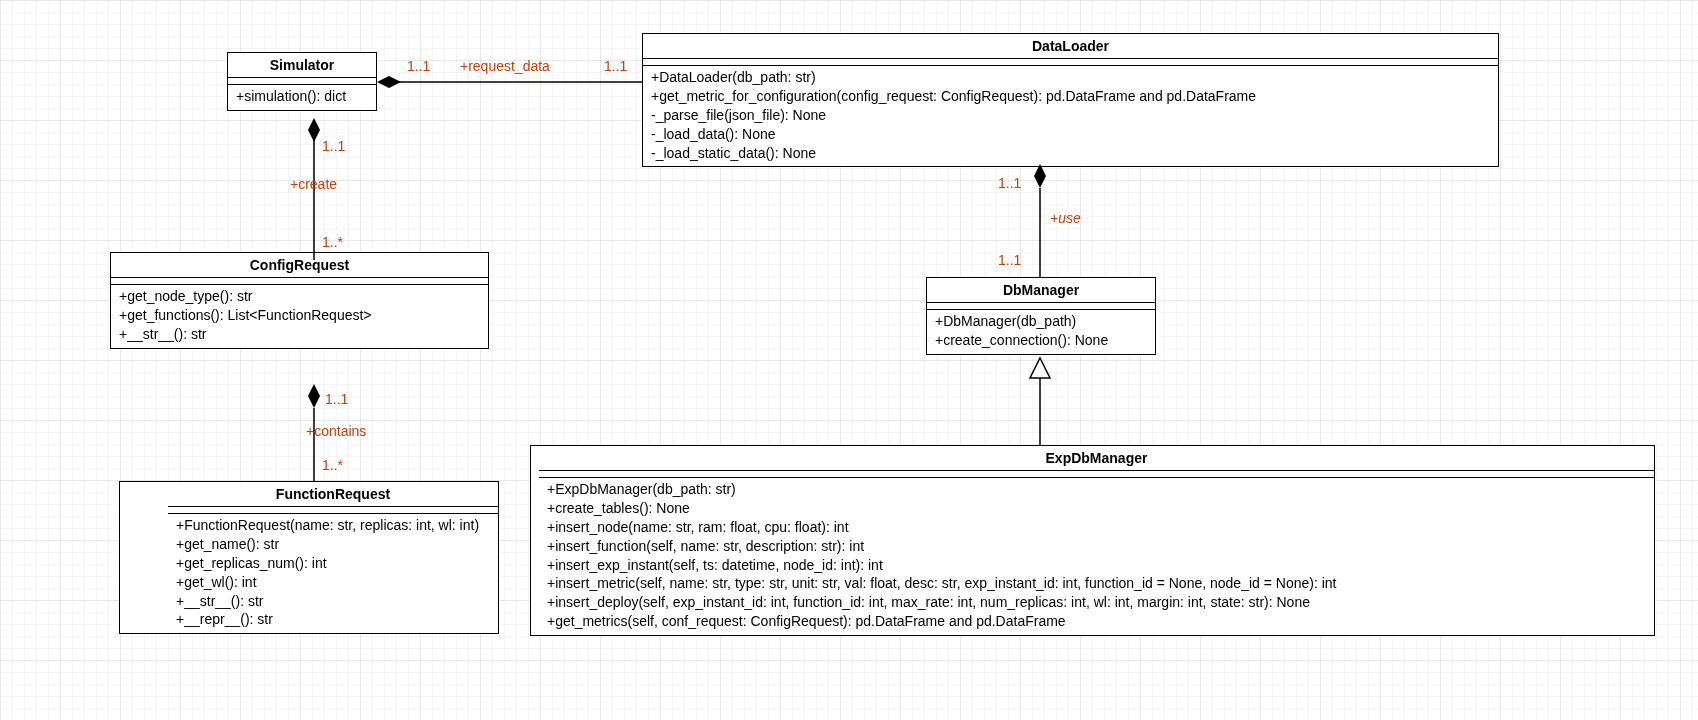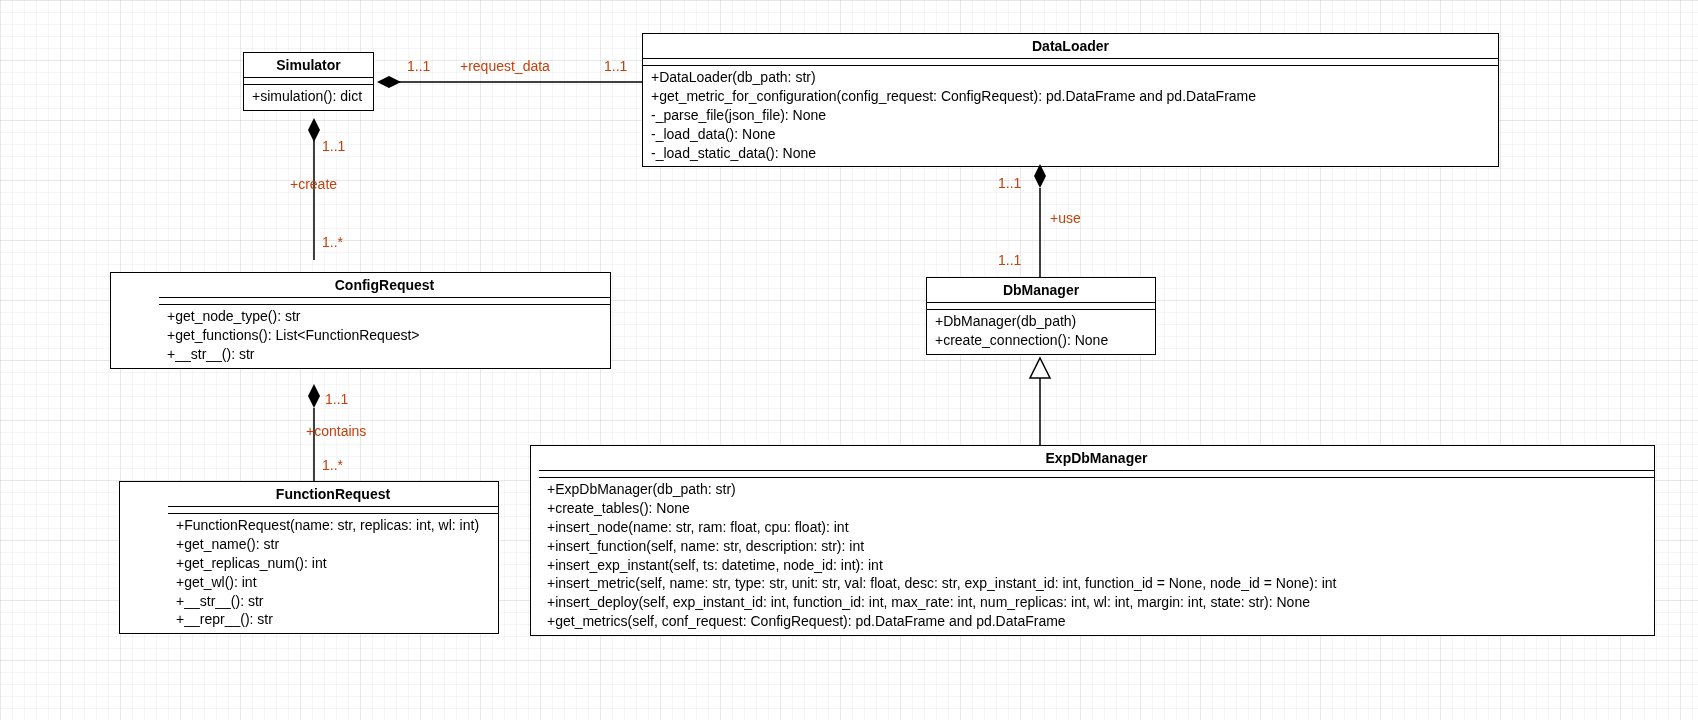--- a/index.html
+++ b/index.html
@@ -54,41 +54,41 @@
     width: 1698px; height: 720px;
     overflow: visible;
     pointer-events: none;
   }
 </style>
 </head>
 <body>
 
 <div class="stage">
 
-  <div class="uml-class" style="left:227px; top:52px; width:131px;margin-left:16px;">
+  <div class="uml-class" style="left:227px; top:52px; width:150px;">
     <div class="title">Simulator</div>
     <div class="spacer"></div>
     <div class="members">
       <div>+simulation(): dict</div>
     </div>
   </div>
 
   <div class="uml-class" style="left:642px; top:33px; width:857px;">
     <div class="title">DataLoader</div>
     <div class="spacer"></div>
     <div class="members">
       <div>+DataLoader(db_path: str)</div>
       <div>+get_metric_for_configuration(config_request: ConfigRequest): pd.DataFrame and pd.DataFrame</div>
       <div>-_parse_file(json_file): None</div>
       <div>-_load_data(): None</div>
       <div>-_load_static_data(): None</div>
     </div>
   </div>
 
-  <div class="uml-class" style="left:110px; top:272px; width:501px;padding-left:48px;">
+  <div class="uml-class" style="left:110px; top:252px; width:379px;">
     <div class="title">ConfigRequest</div>
     <div class="spacer"></div>
     <div class="members">
       <div>+get_node_type(): str</div>
       <div>+get_functions(): List&lt;FunctionRequest&gt;</div>
       <div>+__str__(): str</div>
     </div>
   </div>
 
   <div class="uml-class" style="left:926px; top:277px; width:230px;">
@@ -162,16 +162,16 @@
 
   <div class="label" style="left:322px; top:138px;">1..1</div>
   <div class="label" style="left:290px; top:176px;">+create</div>
   <div class="label" style="left:322px; top:234px;">1..*</div>
 
   <div class="label" style="left:325px; top:391px;">1..1</div>
   <div class="label" style="left:306px; top:423px;">+contains</div>
   <div class="label" style="left:322px; top:457px;">1..*</div>
 
   <div class="label" style="left:998px; top:175px;">1..1</div>
-  <div class="label" style="left:1050px; top:210px;">+use</div>
+  <div class="label" style="left:1050px; top:210px;font-style:italic;">+use</div>
   <div class="label" style="left:998px; top:252px;">1..1</div>
 
 </div>
 
 </body></html>

